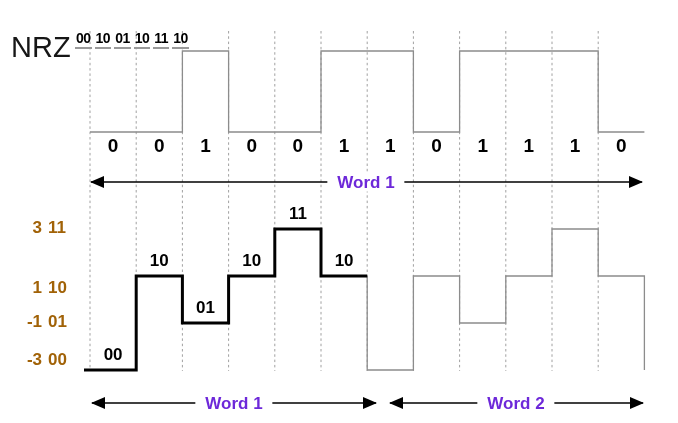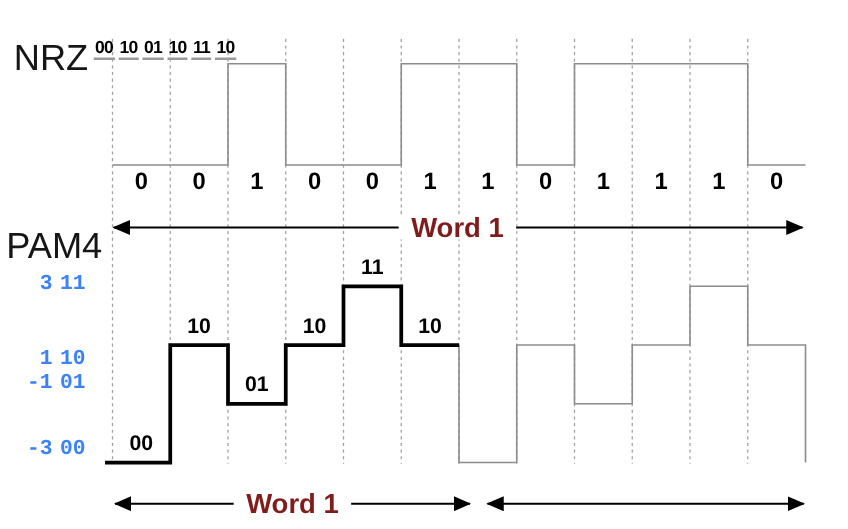--- a/index.html
+++ b/index.html
@@ -19,26 +19,26 @@
   #header-pairs{position:absolute;left:75px;top:1px;white-space:nowrap;margin-top:28px;}
   #header-pairs span{
     display:inline-block;font-weight:bold;font-size:14px;letter-spacing:-0.5px;line-height:1.05;
     border-bottom:2px solid var(--underline);padding:0 1px 1px 1px;margin-right:3px;color:#000;
   }
   .big-label{position:absolute;font-size:29px;font-weight:400;color:#161616;letter-spacing:0;}
   #nrz-label{left:11px;top:31px;}
   #pam4-label{left:5px;top:181px;}
   .bit{position:absolute;top:136px;text-align:center;font-weight:bold;font-size:19px;line-height:20px;color:#000;}
   .sym{position:absolute;text-align:center;font-weight:bold;font-size:17px;line-height:18px;color:#000;}
-  .ax-row{position:absolute;left:20px;width:60px;font-weight:bold;font-size:17px;line-height:18px;color:#3b82f6;white-space:nowrap;font-family:Liberation Mono, monospace;}
+  .ax-row{position:absolute;left:20px;width:60px;font-weight:bold;font-size:17px;line-height:18px;color:#a16207;white-space:nowrap;}
   .ax-val{display:inline-block;width:22px;text-align:right;}
   .ax-bits{margin-left:6px;}
   .word-label{
     position:absolute;transform:translate(-50%,-50%);background:#ffffff;padding:0 10px;
-    font-weight:bold;font-size:22px;color:#7f1d1d;white-space:nowrap;line-height:19px;
+    font-weight:bold;font-size:17px;color:#6d28d9;white-space:nowrap;line-height:19px;
   }
 </style>
 </head>
 <body>
 
 <div class="stage">
 
   <svg id="wave-svg" width="678" height="423" viewBox="0 0 678 423">
     <defs>
       <marker id="ah-r" markerWidth="14" markerHeight="12" refX="13" refY="6" markerUnits="userSpaceOnUse">
@@ -66,46 +66,46 @@
     <polyline class="thin" points="367.2,276 367.2,370 413.4,370 413.4,276 459.6,276 459.6,323 505.8,323 505.8,276 552.0,276 552.0,229 598.2,229 598.2,276 644.4,276 644.4,370"></polyline>
     <polyline class="bold" points="84,370 136.2,370 136.2,276 182.4,276 182.4,323 228.6,323 228.6,276 274.8,276 274.8,229 321.0,229 321.0,276 367.2,276"></polyline>
     <line class="arrow" x1="91" y1="182" x2="642" y2="182" marker-start="url(#ah-l)" marker-end="url(#ah-r)"></line>
     <line class="arrow" x1="92" y1="403" x2="376" y2="403" marker-start="url(#ah-l)" marker-end="url(#ah-r)"></line>
     <line class="arrow" x1="390" y1="403" x2="643" y2="403" marker-start="url(#ah-l)" marker-end="url(#ah-r)"></line>
   </svg>
 
   <div id="header-pairs"><span>00</span><span>10</span><span>01</span><span>10</span><span>11</span><span>10</span></div>
 
   <div class="big-label" id="nrz-label">NRZ</div>
-  <div class="big-label" id="pam4-label">PAM4</div>
 
   <div id="nrz-bits">
       <div class="bit" style="left: 90px; width: 46.2px;">0</div>
       <div class="bit" style="left: 136.2px; width: 46.2px;">0</div>
       <div class="bit" style="left: 182.4px; width: 46.2px;">1</div>
       <div class="bit" style="left: 228.6px; width: 46.2px;">0</div>
       <div class="bit" style="left: 274.8px; width: 46.2px;">0</div>
       <div class="bit" style="left: 321px; width: 46.2px;">1</div>
       <div class="bit" style="left: 367.2px; width: 46.2px;">1</div>
       <div class="bit" style="left: 413.4px; width: 46.2px;">0</div>
       <div class="bit" style="left: 459.6px; width: 46.2px;">1</div>
       <div class="bit" style="left: 505.8px; width: 46.2px;">1</div>
       <div class="bit" style="left: 552px; width: 46.2px;">1</div>
       <div class="bit" style="left: 598.2px; width: 46.2px;">0</div>
     </div>
   <div id="pam4-axis">
       <div class="ax-row" style="top: 219px;"><span class="ax-val">3</span><span class="ax-bits">11</span></div>
       <div class="ax-row" style="top: 279px;"><span class="ax-val">1</span><span class="ax-bits">10</span></div>
-      <div class="ax-row" style="top: 298px;"><span class="ax-val">-1</span><span class="ax-bits">01</span></div>
+      <div class="ax-row" style="top: 313px;"><span class="ax-val">-1</span><span class="ax-bits">01</span></div>
       <div class="ax-row" style="top: 351px;"><span class="ax-val">-3</span><span class="ax-bits">00</span></div>
     </div>
   <div id="pam4-symbols">
       <div class="sym" style="left: 90px; width: 46.2px; top: 346px;">00</div>
       <div class="sym" style="left: 136.2px; width: 46.2px; top: 252px;">10</div>
       <div class="sym" style="left: 182.4px; width: 46.2px; top: 299px;">01</div>
       <div class="sym" style="left: 228.6px; width: 46.2px; top: 252px;">10</div>
       <div class="sym" style="left: 274.8px; width: 46.2px; top: 205px;">11</div>
       <div class="sym" style="left: 321px; width: 46.2px; top: 252px;">10</div>
     </div>
 
   <div class="word-label" id="nrz-word" style="left:366px;top:182px;">Word 1</div>
   <div class="word-label" id="pam4-word1" style="left:234px;top:403px;">Word 1</div>
+  <div class="word-label" id="pam4-word2" style="left:516px;top:403px;">Word 2</div>
 </div>
 
 </body></html>

